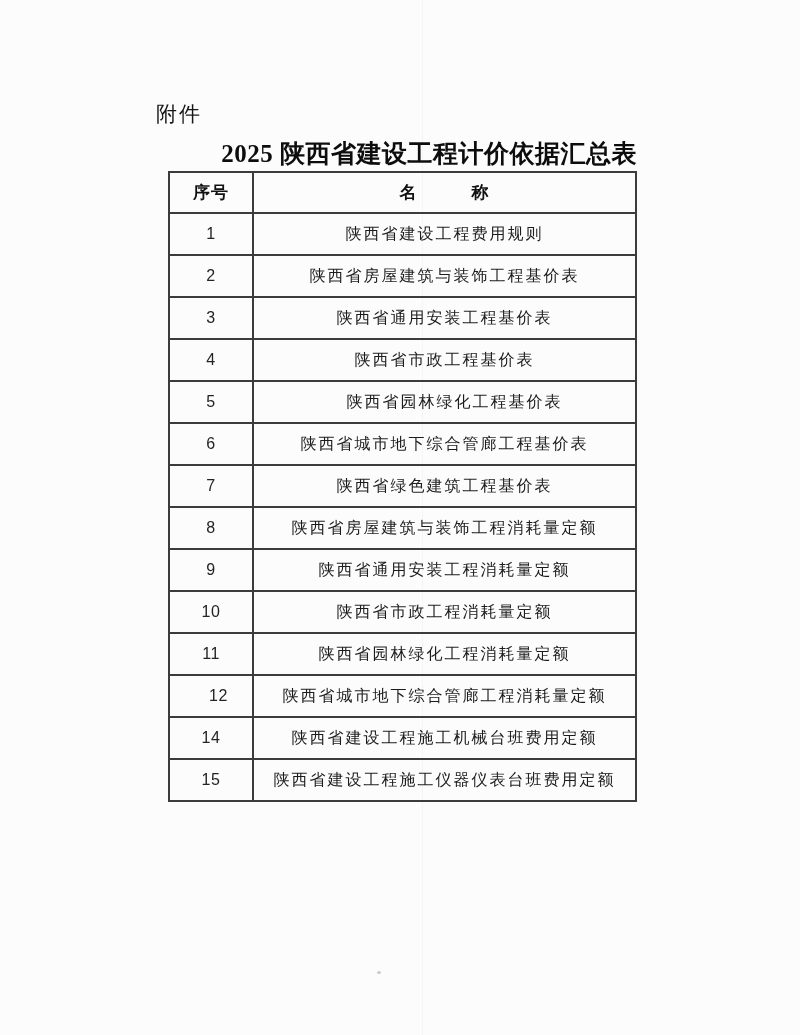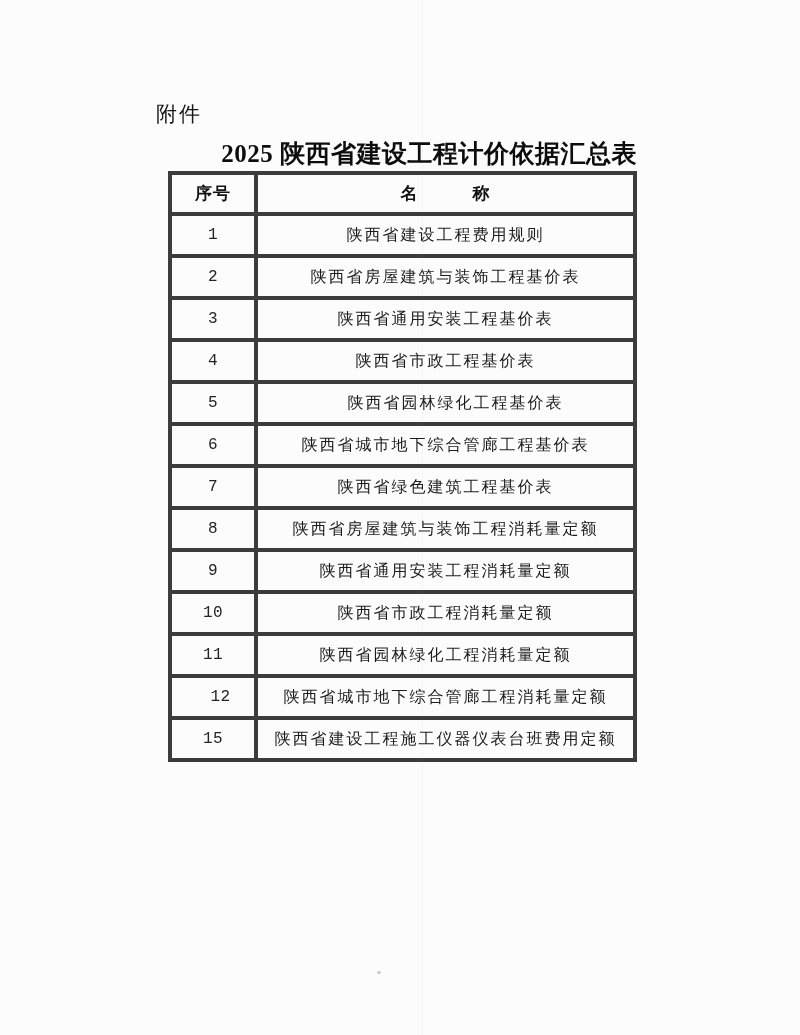--- a/index.html
+++ b/index.html
@@ -59,26 +59,25 @@
     position: absolute;
     left: 168px;
     top: 171px;
     width: 469px;
     border-collapse: collapse;
     table-layout: fixed;
     background: transparent;
   }
   .summary-table th,
   .summary-table td {
-    border: 4px solid #c2410c;
+    border: 2px solid #c2410c;
     text-align: center;
     vertical-align: middle;
     padding: 0;
     overflow: hidden;
-    font-family: Liberation Mono, monospace;
   }
   .summary-table thead tr { height: 41px; }
   .summary-table tbody tr { height: 42px; }
   .col-index { width: 82px; }
   .summary-table th {
     font-size: 17px;
     font-weight: bold;
     letter-spacing: 1px;
     color: #111111;
   }
@@ -156,18 +155,22 @@
       </tr>
       <tr>
         <td class="cell-index" style="border-color: rgb(60, 60, 60);">11</td>
         <td class="cell-name" style="border-color: rgb(60, 60, 60);">陕西省园林绿化工程消耗量定额</td>
       </tr>
       <tr>
         <td class="cell-index" style="border-color: rgb(60, 60, 60); padding-left: 15px;">12</td>
         <td class="cell-name" style="border-color: rgb(60, 60, 60);">陕西省城市地下综合管廊工程消耗量定额</td>
       </tr>
       <tr>
+        <td class="cell-index" style="border-color: rgb(60, 60, 60);">14</td>
+        <td class="cell-name" style="border-color: rgb(60, 60, 60);">陕西省建设工程施工机械台班费用定额</td>
+      </tr>
+      <tr>
         <td class="cell-index" style="border-color: rgb(60, 60, 60);">15</td>
         <td class="cell-name" style="border-color: rgb(60, 60, 60);">陕西省建设工程施工仪器仪表台班费用定额</td>
       </tr>
     </tbody>
   </table>
 </div>
 
 </body></html>

